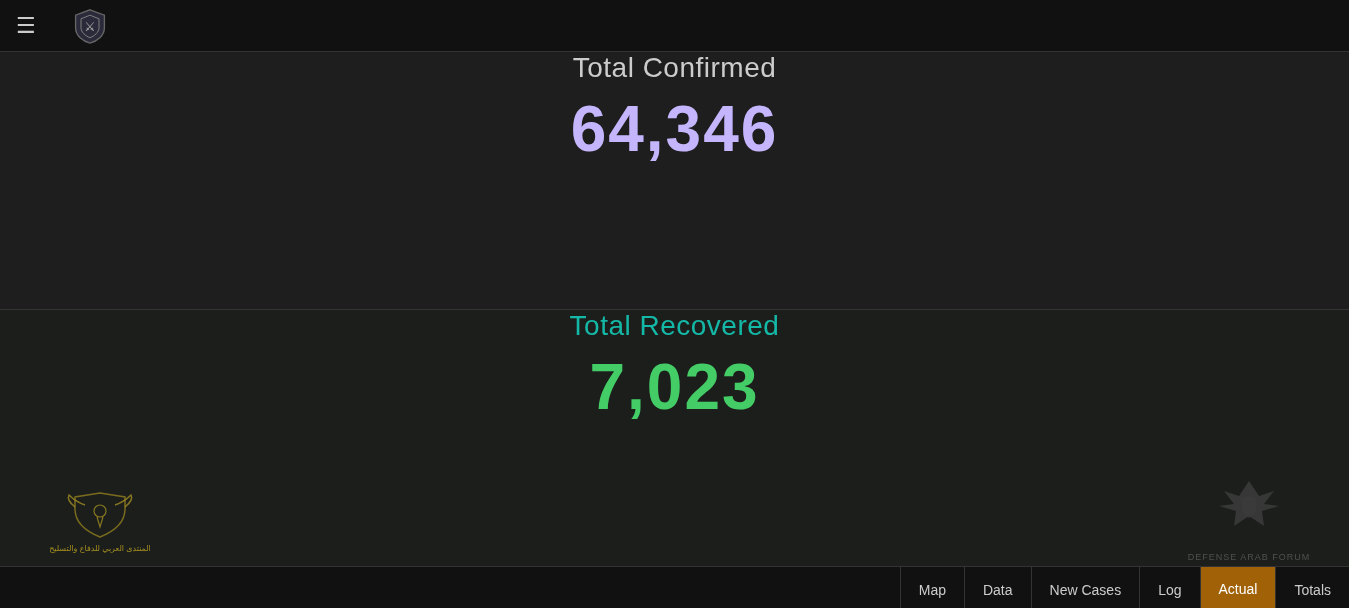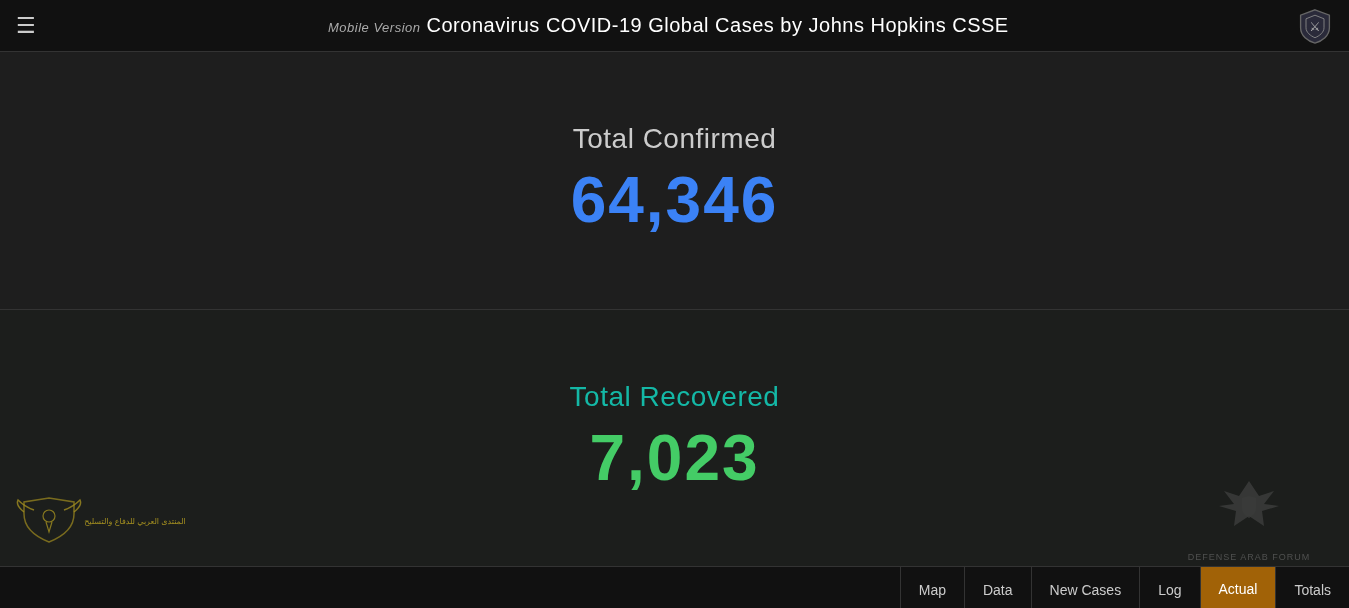--- a/index.html
+++ b/index.html
@@ -58,21 +58,21 @@
       flex-direction: column;
       height: calc(608px - 52px - 42px);
     }
 
     
     .stat-section {
       flex: 1;
       display: flex;
       flex-direction: column;
       align-items: center;
-      justify-content: center;
+      justify-content: flex-start;
       border-bottom: 1px solid #333;
     }
 
     .stat-section:last-child {
       border-bottom: none;
     }
 
     .stat-label {
       font-size: 28px;
       font-weight: 400;
@@ -85,21 +85,21 @@
       color: #cccccc;
     }
 
     .stat-value {
       font-size: 64px;
       font-weight: 700;
       letter-spacing: 2px;
     }
 
     .stat-value.confirmed-value {
-      color: #3b82f6;
+      color: #c4b5fd;
     }
 
     .stat-value.deaths-value {
       color: #888888;
     }
 
     .stat-value.recovered-value {
       color: #44cc66;
     }
 
@@ -155,23 +155,20 @@
     }
     .section-recovered {
       background-color: #1c1e1c;
     }
   </style>
 </head>
 <body>
 
 <div class="header">
   <span class="hamburger-icon">☰</span>
-  <div class="header-title">
-    <span class="mobile-version">Mobile Version</span><span>Coronavirus COVID-19 Global Cases by Johns Hopkins CSSE</span>
-  </div>
 
   <svg class="shield-icon" viewBox="0 0 40 40" xmlns="http://www.w3.org/2000/svg">
     <path d="M20 2 L36 8 L36 22 C36 31 28 37 20 39 C12 37 4 31 4 22 L4 8 Z" fill="#2a2a3a" stroke="#666" stroke-width="1.5"></path>
     <path d="M20 8 L30 12 L30 22 C30 27 25 31 20 33 C15 31 10 27 10 22 L10 12 Z" fill="none" stroke="#888" stroke-width="1"></path>
     <text x="20" y="26" text-anchor="middle" font-size="14" fill="#aaa">⚔</text>
   </svg>
 </div>
 
 <div class="main-content">
 
@@ -190,21 +187,21 @@
 
 <div class="bottom-toolbar">
   <button class="toolbar-btn">Map</button>
   <button class="toolbar-btn">Data</button>
   <button class="toolbar-btn">New Cases</button>
   <button class="toolbar-btn">Log</button>
   <button class="toolbar-btn active">Actual</button>
   <button class="toolbar-btn">Totals</button>
 </div>
 
-<div class="watermark" style="position:absolute; bottom:42px; left:0; width:200px; height:90px; display:flex; flex-direction:row; align-items:center; justify-content:center;">
+<div class="watermark" style="position:absolute; bottom:42px; left:0; width:200px; height:90px; display:flex; flex-direction:column; align-items:center; justify-content:center;">
 
   <svg width="70" height="55" viewBox="0 0 70 55" xmlns="http://www.w3.org/2000/svg">
 
     <path d="M35 48 C20 42 10 33 10 20 L10 8 L35 4 L60 8 L60 20 C60 33 50 42 35 48Z" fill="none" stroke="#b8a020" stroke-width="1.5" opacity="0.7"></path>
 
     <path d="M10 18 C5 14 2 10 4 6 C8 10 14 14 20 16" fill="none" stroke="#b8a020" stroke-width="1.5" opacity="0.8"></path>
     <path d="M60 18 C65 14 68 10 66 6 C62 10 56 14 50 16" fill="none" stroke="#b8a020" stroke-width="1.5" opacity="0.8"></path>
 
     <circle cx="35" cy="22" r="6" fill="none" stroke="#b8a020" stroke-width="1.2" opacity="0.8"></circle>
     <path d="M32 28 L35 38 L38 28" fill="none" stroke="#b8a020" stroke-width="1.2" opacity="0.8"></path>

